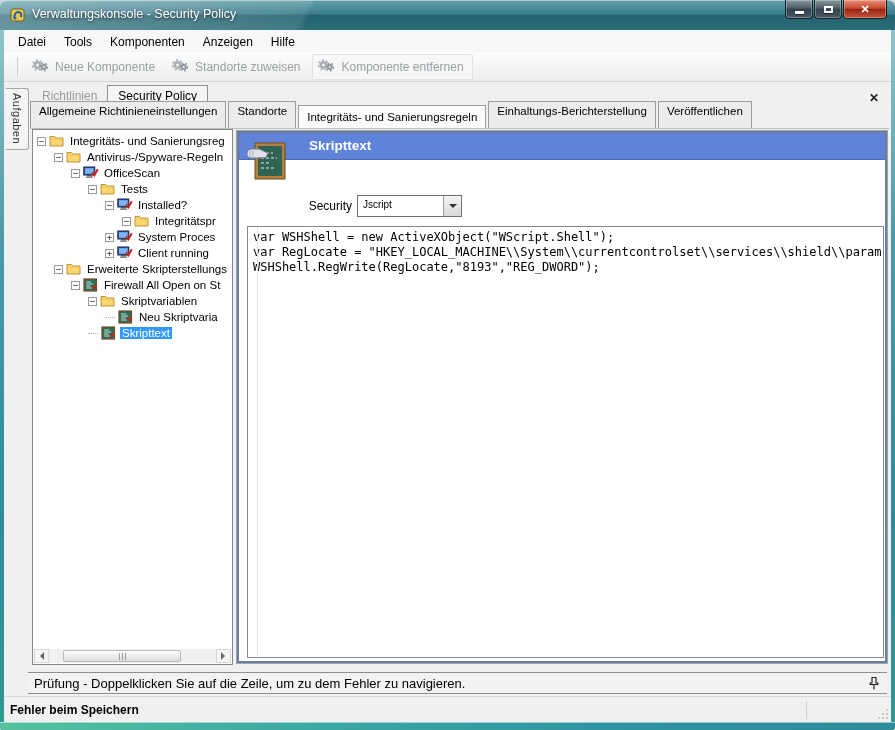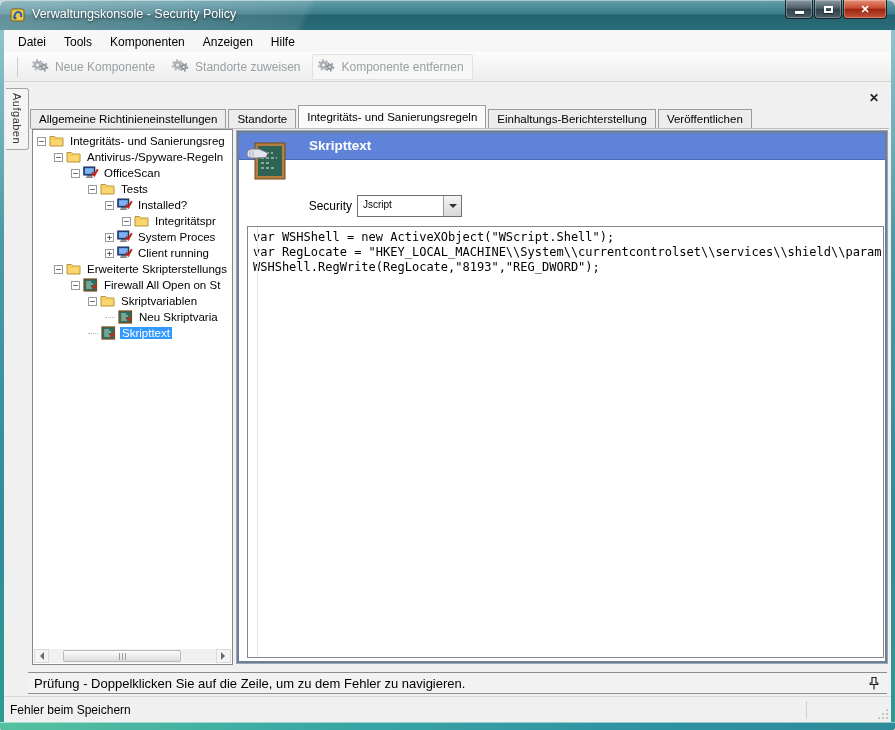--- a/index.html
+++ b/index.html
@@ -47,21 +47,21 @@
   .tool-item .lbl { white-space:nowrap; }
   .tool-item.disabled .lbl { color:#9aa0a3; }
   .tool-item.raised { background:#f7f7f7; border:1px solid #e2e2e2; border-radius:2px; }
   .tool-sep { width:1px; height:20px; background:#cfcfcf; margin:0 5px; }
   
   .doctabs { position:absolute; left:32px; top:86px; height:21px; display:flex; align-items:flex-end; }
   .doctab { padding:3px 10px 4px; color:#9a9a9a; }
   .doctab.active { background:#f5f5f5; border:1px solid #919191; border-bottom:none; color:#000; }
   .tabs-close { position:absolute; right:14px; top:92px; width:14px; height:14px; font-size:12px; font-weight:bold; color:#222; line-height:13px; text-align:center; }
   .sectiontabs { position:absolute; left:30px; top:105px; height:24px; display:flex; align-items:flex-end; }
-  .sectab { padding:3px 8px 4px; background:#ececec; border:1px solid #9c9c9c; border-bottom:none; margin-right:2px; height:20px; font-size:11.5px; white-space:nowrap; }
+  .sectab { padding:3px 8px 4px; background:#ececec; border:1px solid #9c9c9c; border-bottom:none; margin-right:2px; height:28px; font-size:11.5px; white-space:nowrap; }
   .sectab.active { background:#fbfbfb; height:24px; padding-top:5px; }
   .tabpage-line { position:absolute; left:30px; top:128px; width:859px; height:1px; background:#bdbdbd; }
   
   .vtab { position:absolute; left:6px; top:88px; width:23px; height:62px; background:#f4f4f4; border:1px solid #a5a5a5; border-left:none; border-radius:0 3px 3px 0;
     display:flex; align-items:center; justify-content:center; }
   .vtab span { writing-mode:vertical-rl; font-size:11px; color:#333; letter-spacing:.5px; }
   
   .treepanel { position:absolute; left:32px; top:129px; width:201px; height:536px; background:#fff; border:1px solid #828790; overflow:hidden; }
   .titem { display:flex; align-items:center; height:16px; white-space:nowrap; font-size:11.5px; }
   .exp { width:9px; height:9px; border:1px solid #9a9a9a; background:#fff; color:#333; font-size:9px; line-height:7px; text-align:center; margin-right:3px; flex:none; font-family:"DejaVu Sans Mono",monospace;}
@@ -89,21 +89,21 @@
   .code { position:absolute; left:8px; top:93px; width:637px; height:432px; border:1px solid #828790; background:#fff;
     font-family:"DejaVu Sans Mono", monospace; font-size:12px; line-height:15px; padding:3px 0 0 5px;
     white-space:pre; overflow:hidden; }
   .code-margin { position:absolute; left:18px; top:94px; width:1px; height:430px; background:#e4e4e4; }
   
   .checkbar { position:absolute; left:28px; top:672px; width:859px; height:22px; background:#f2f2f2;
     border-top:1px solid #8e8e8e; border-bottom:1px solid #8e8e8e; display:flex; align-items:center; padding:0 6px; }
   .checkbar .txt { flex:1; font-size:13px; }
   .pin { width:14px; height:15px; display:flex; }
   .statusbar { position:absolute; left:4px; top:696px; width:887px; height:26px; background:#f0f0f0;
-    border-top:1px solid #d9d9d9; display:flex; align-items:center; padding-left:6px; }
+    border-top:1px solid #d9d9d9; display:flex; align-items:center; padding-left:6px;font-weight:bold; }
   .status-sep { position:absolute; right:88px; top:701px; width:1px; height:18px; background:#d0d0d0; }
   .grip { position:absolute; right:6px; top:708px; width:12px; height:12px; }
 </style>
 </head>
 <body>
 
 <div class="window">
 
   <div class="titlebar">
     <span class="app-icon">
@@ -179,20 +179,24 @@
         </svg>
       </span>
       <span class="lbl">Komponente entfernen</span>
     </div>
   </div>
 
   <div class="vtab">
     <span>Aufgaben</span>
   </div>
 
+  <div class="doctabs" id="doctabs">
+      <div class="doctab">Richtlinien</div>
+      <div class="doctab active">Security Policy</div>
+    </div>
   <div class="tabs-close">✕</div>
 
   <div class="sectiontabs" id="sectiontabs">
       <div class="sectab">Allgemeine Richtinieneinstellungen</div>
       <div class="sectab">Standorte</div>
       <div class="sectab active">Integritäts- und Sanierungsregeln</div>
       <div class="sectab">Einhaltungs-Berichterstellung</div>
       <div class="sectab">Veröffentlichen</div>
     </div>
   <div class="tabpage-line"></div>

